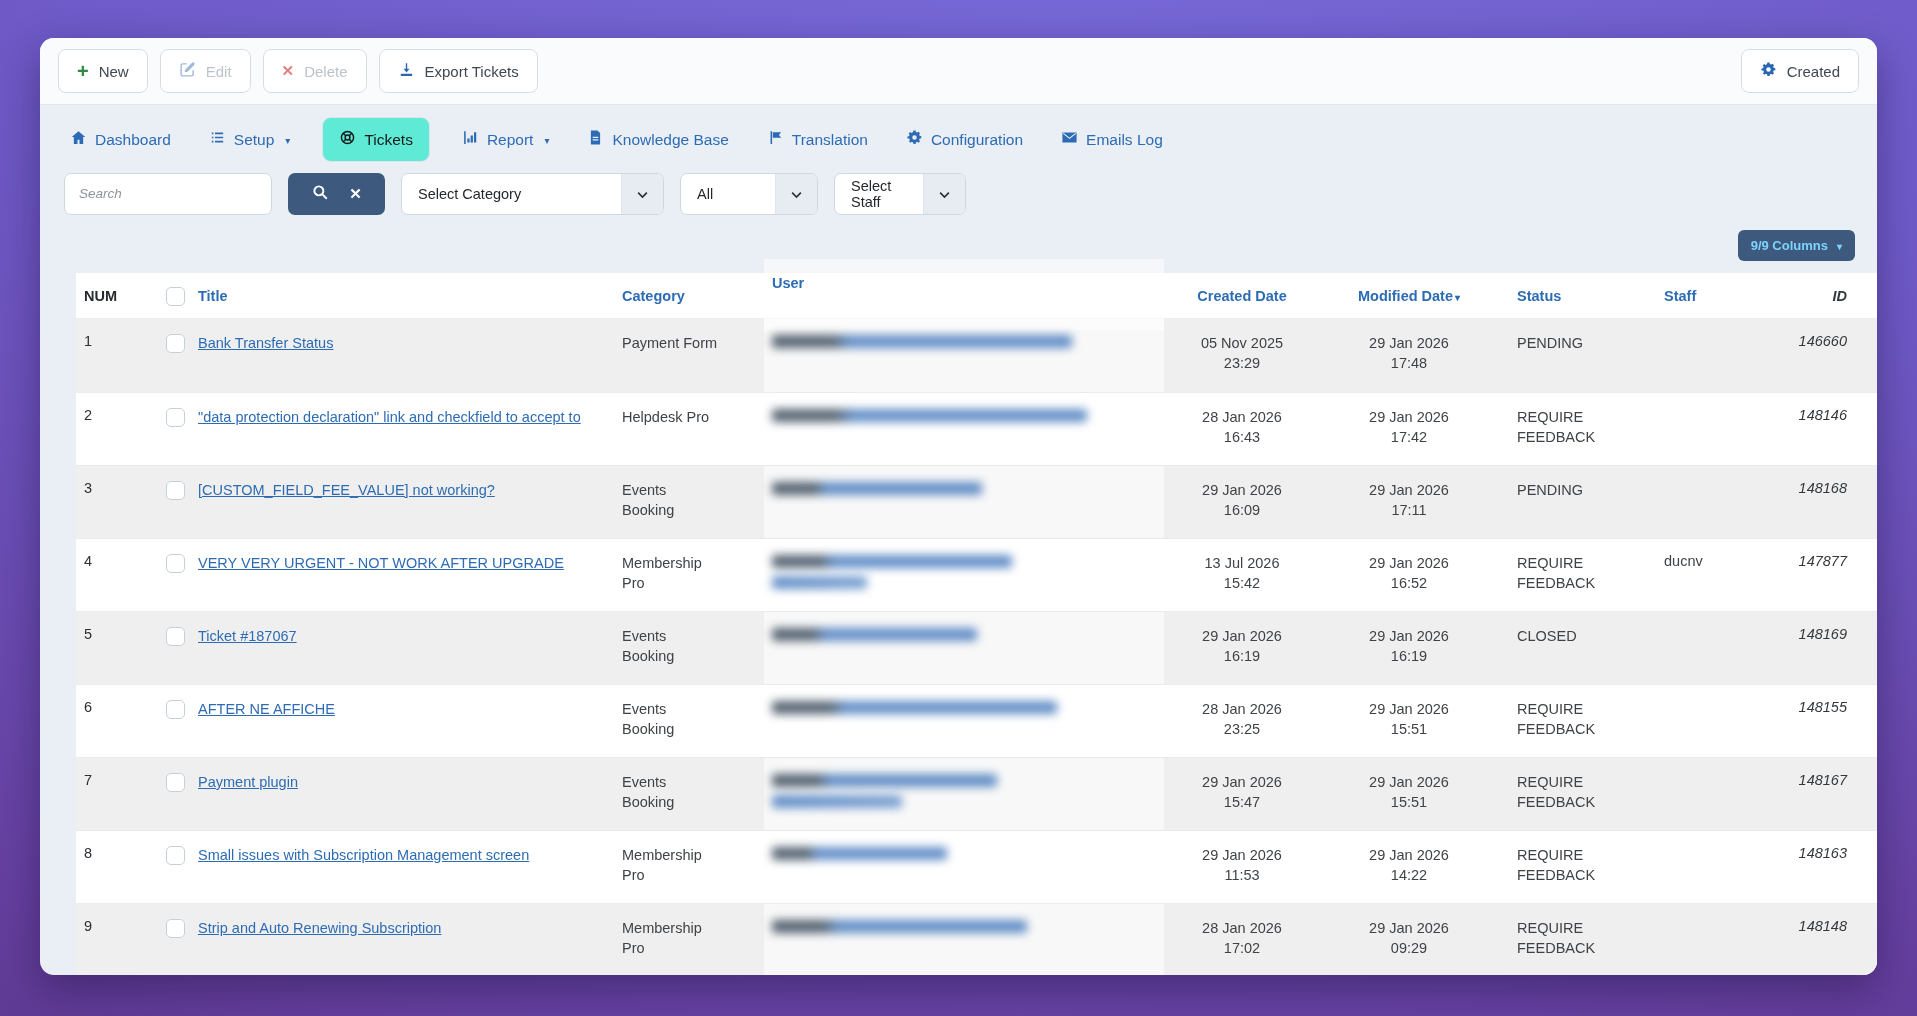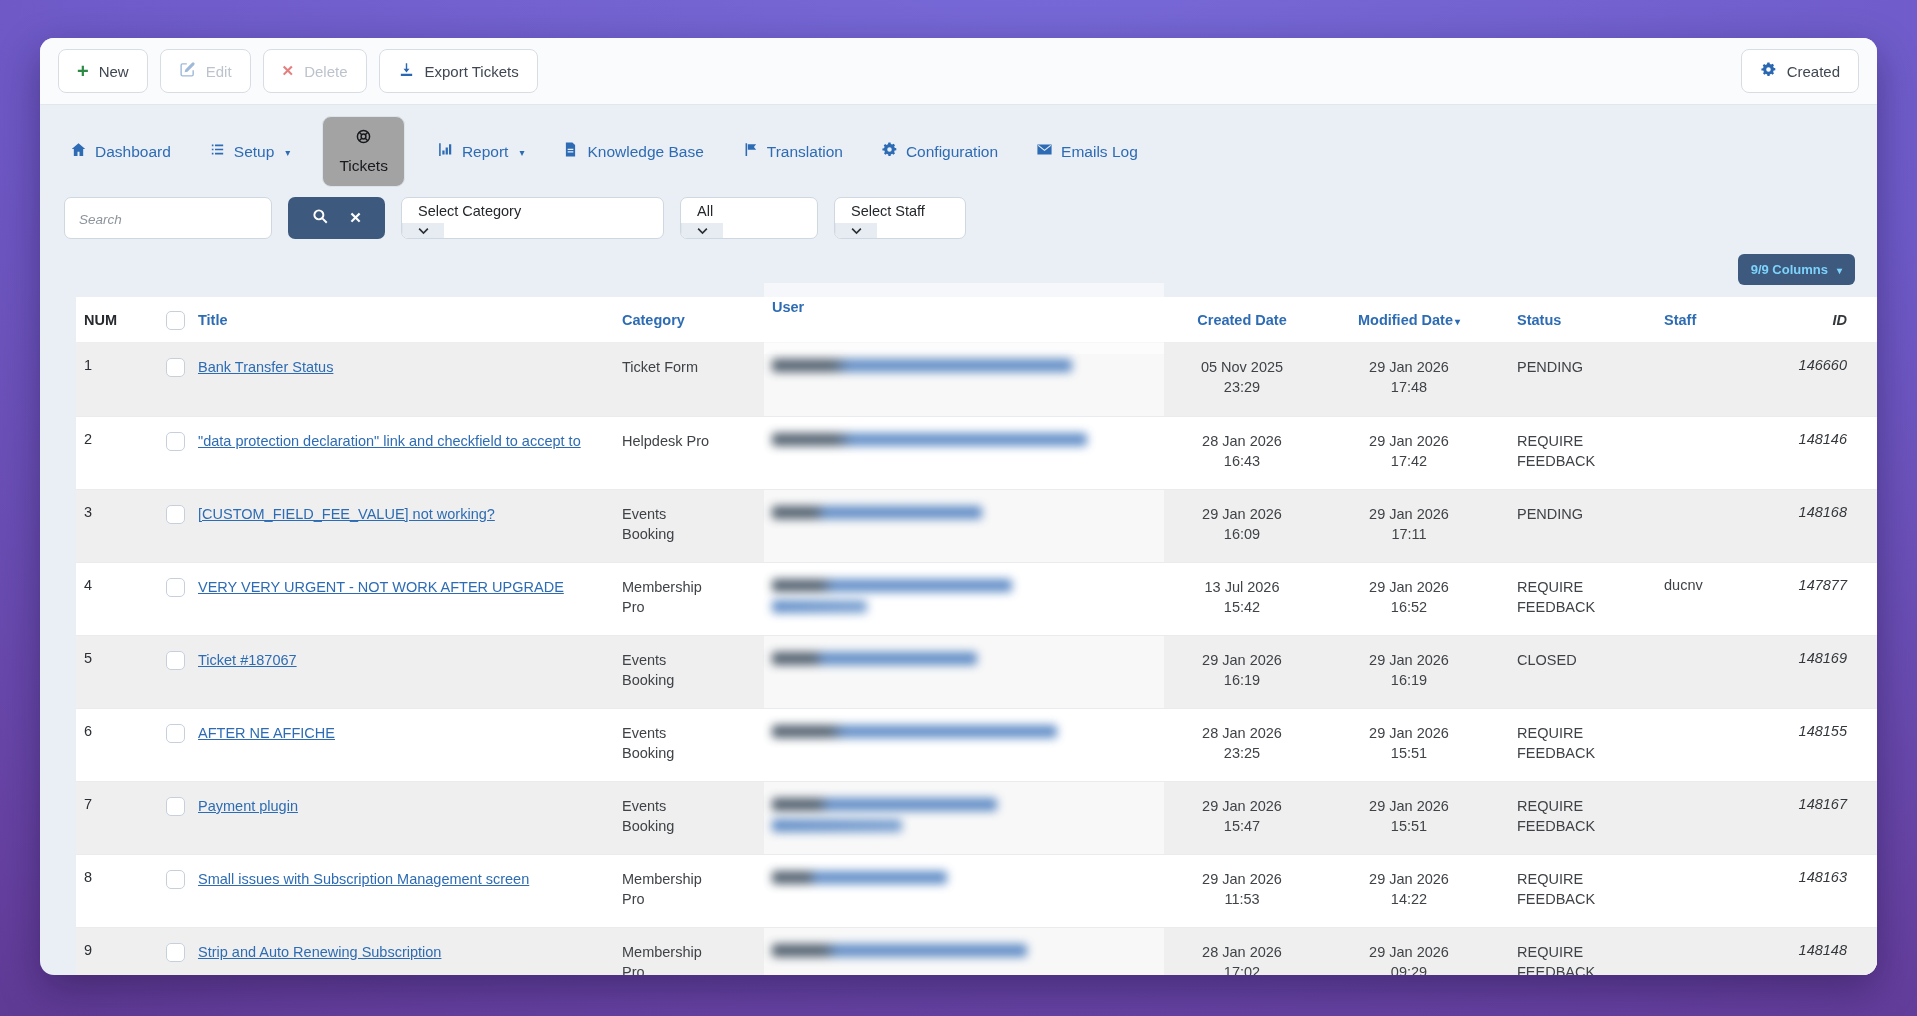--- a/index.html
+++ b/index.html
@@ -32,40 +32,40 @@
   .ic-muted { color:#9fb9da; }
   .btn-options { margin-left:auto; }
   
   .tabs { display:flex; align-items:center; gap:26px; padding:14px 24px 0 24px; }
   .tab {
     display:inline-flex; align-items:center; gap:8px; color:#2d6cb4;
     font-size:15.5px; padding:10px 6px; cursor:pointer; white-space:nowrap;
   }
   .tab svg { width:17px; height:17px; }
   .tab.active {
-    background:#a3a3a3; color:#17191d; border:1px solid #dde3eb;
-    border-radius:9px; padding:11px 16px; margin:-3px 0;flex-direction:column;
+    background:#5eead4; color:#17191d; border:1px solid #dde3eb;
+    border-radius:9px; padding:11px 16px; margin:-3px 0;
   }
   .caret { font-size:10px; line-height:1; margin-left:3px; transform:translateY(1px); }
   
   .filters { display:flex; align-items:center; gap:16px; margin:13px 24px 0 24px; }
   .search-input {
     width:208px; height:42px; border:1px solid #cfd7e1; border-radius:7px;
-    padding:0 14px; font-size:18px; font-family:"Liberation Sans", sans-serif; color:#333; background:#fff; outline:none;
+    padding:0 14px; font-size:12px; font-family:"Liberation Sans", sans-serif; color:#333; background:#fff; outline:none;
   }
   .search-input::placeholder { font-style:italic; color:#8d949c; font-size:13.5px; }
   .search-btns {
     width:97px; height:42px; background:#3d5a7e; border-radius:7px;
     display:flex; align-items:center; justify-content:center; gap:20px; cursor:pointer;
   }
   .search-btns svg { width:18px; height:18px; }
   .search-btns .xclear { color:#fff; font-size:15px; font-weight:bold; }
   .select {
     height:42px; background:#fff; border:1px solid #cfd7e1; border-radius:7px;
-    display:flex; align-items:stretch; cursor:pointer; overflow:hidden;flex-direction:column;
+    display:flex; align-items:stretch; cursor:pointer; overflow:hidden;
   }
   .select .sel-label { display:flex; align-items:center; padding:0 16px; font-size:14.5px; color:#24272b; }
   .select .sel-cap {
     width:42px; background:#e7ecf3; display:flex; align-items:center; justify-content:center;
     border-left:1px solid #dfe5ed;
   }
   .select .sel-cap svg { width:15px; height:15px; }
   .sel-category { width:263px; } .sel-category .sel-label { flex:1; }
   .sel-status { width:138px; } .sel-status .sel-label { flex:1; }
   .sel-staff  { width:132px; } .sel-staff .sel-label { flex:1; }
@@ -266,21 +266,21 @@
         <div class="c-staff">Staff</div>
         <div class="c-id">ID</div>
       </div>
     <div>
         <div class="trow">
           <div class="c-num">1</div>
           <div class="c-check">
             <span class="checkbox"></span>
           </div>
           <div class="c-title"><a>Bank Transfer Status</a></div>
-          <div class="c-cat">Ticket Form</div>
+          <div class="c-cat">Payment Form</div>
           <div class="c-user">
             <div class="rbar" style="width: 300px;"></div>
           </div>
           <div class="c-created">
             <div>05 Nov 2025</div>
             <div>23:29</div>
           </div>
           <div class="c-modified">
             <div>29 Jan 2026</div>
             <div>17:48</div>

